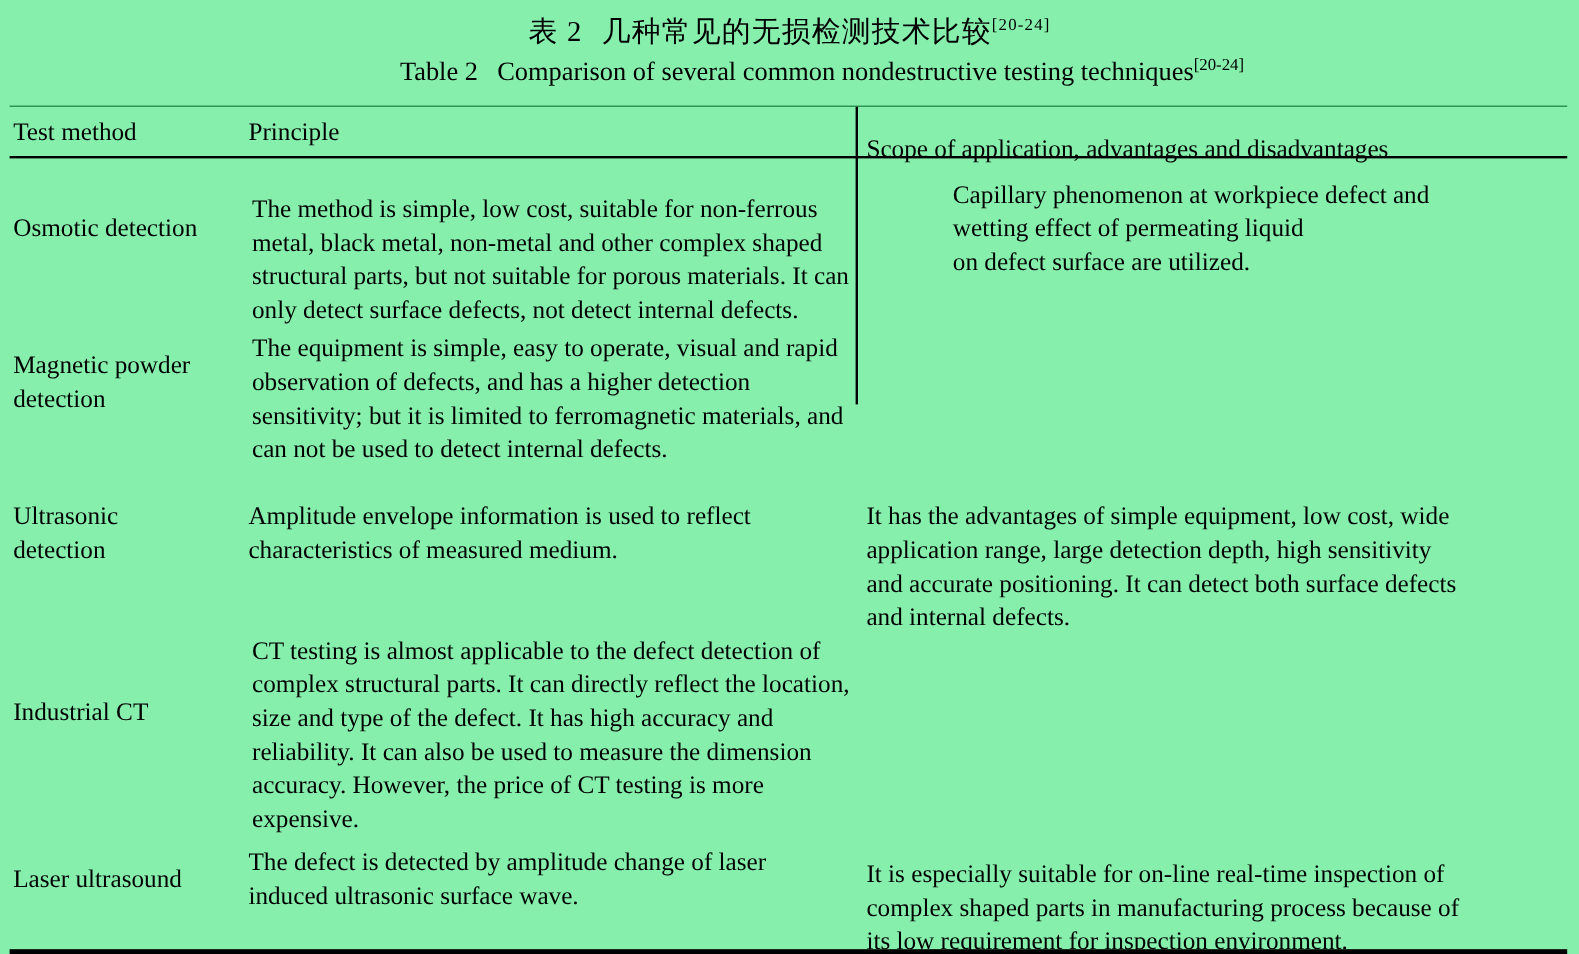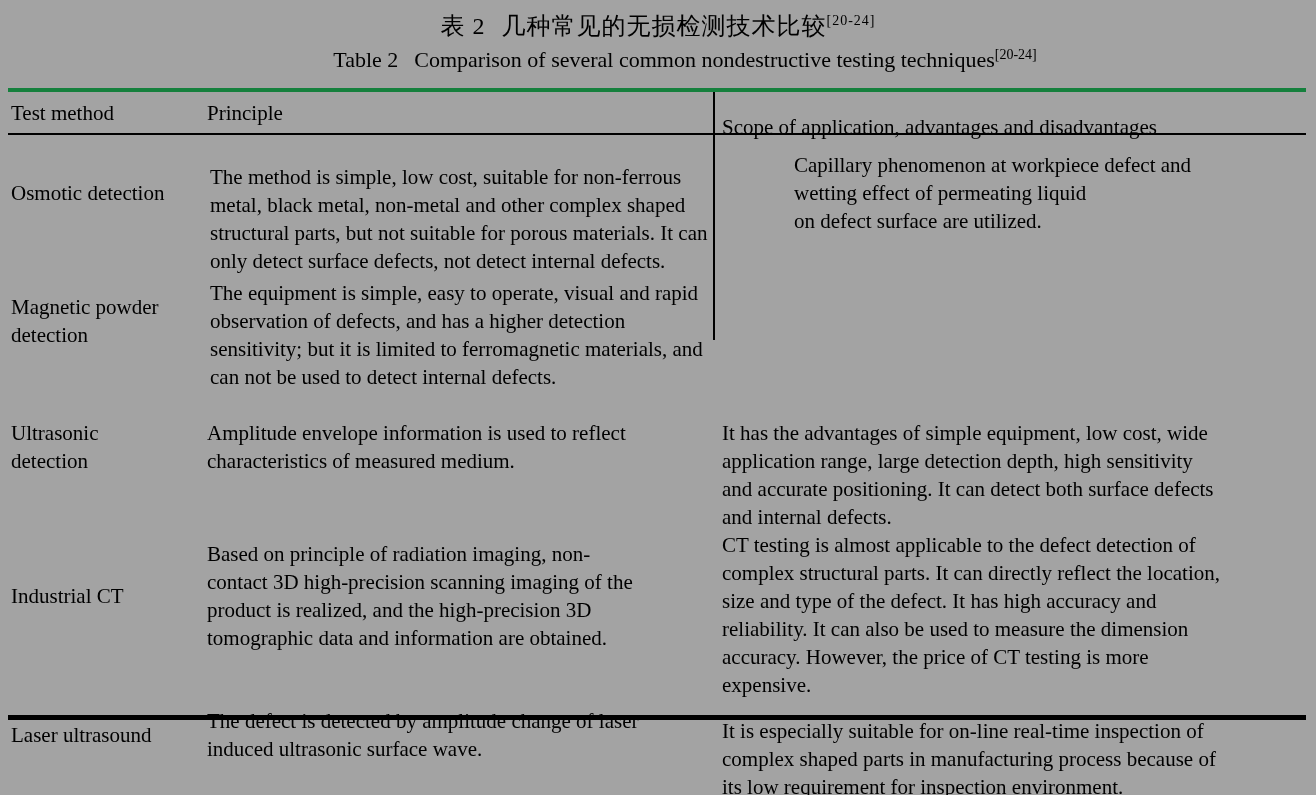--- a/index.html
+++ b/index.html
@@ -5,21 +5,21 @@
   html,body { margin:0; padding:0; }
   body {
     background:#ffffff;
     font-family: "Liberation Serif", "DejaVu Serif", serif;
     color:#000000;
   }
   .page {
     position:relative;
     width:1316px;
     height:795px;
-    background:#a3a3a3;
+    background:#86efac;
     overflow:hidden;
   }
   .title-zh {
     position:absolute;
     top:10px; left:0;
     width:100%;
     text-align:center;
     font-size:24px;
     letter-spacing:1px;
   }
@@ -33,23 +33,23 @@
   }
   .title-label { margin-right:16px; }
   sup.ref {
     font-size:14px;
     vertical-align:super;
     line-height:0;
   }
   .table {
     position:absolute;
     left:8px; top:88px;
-    width:1298px; height:632px;
+    width:1298px; height:708px;
     box-sizing:border-box;
-    border-top:4px solid #15803d;
+    border-top:1px solid #15803d;
     border-bottom:5px solid #000;
     font-size:21px;
     line-height:28px;
   }
   .header-row {
     display:flex;
     height:43px;
     box-sizing:border-box;
     border-bottom:2px solid #000;
   }
@@ -125,24 +125,20 @@
       <div class="cell c2">Amplitude envelope information is used to reflect
 characteristics of measured medium.</div>
       <div class="cell c3">It has the advantages of simple equipment, low cost, wide
 application range, large detection depth, high sensitivity
 and accurate positioning. It can detect both surface defects
 and internal defects.</div>
     </div>
 
     <div class="row rh4">
       <div class="cell c1">Industrial CT</div>
-      <div class="cell c2">Based on principle of radiation imaging, non-
-contact 3D high-precision scanning imaging of the
-product is realized, and the high-precision 3D
-tomographic data and information are obtained.</div>
       <div class="cell c3">CT testing is almost applicable to the defect detection of
 complex structural parts. It can directly reflect the location,
 size and type of the defect. It has high accuracy and
 reliability. It can also be used to measure the dimension
 accuracy. However, the price of CT testing is more
 expensive.</div>
     </div>
 
     <div class="row rh5">
       <div class="cell c1">Laser ultrasound</div>

